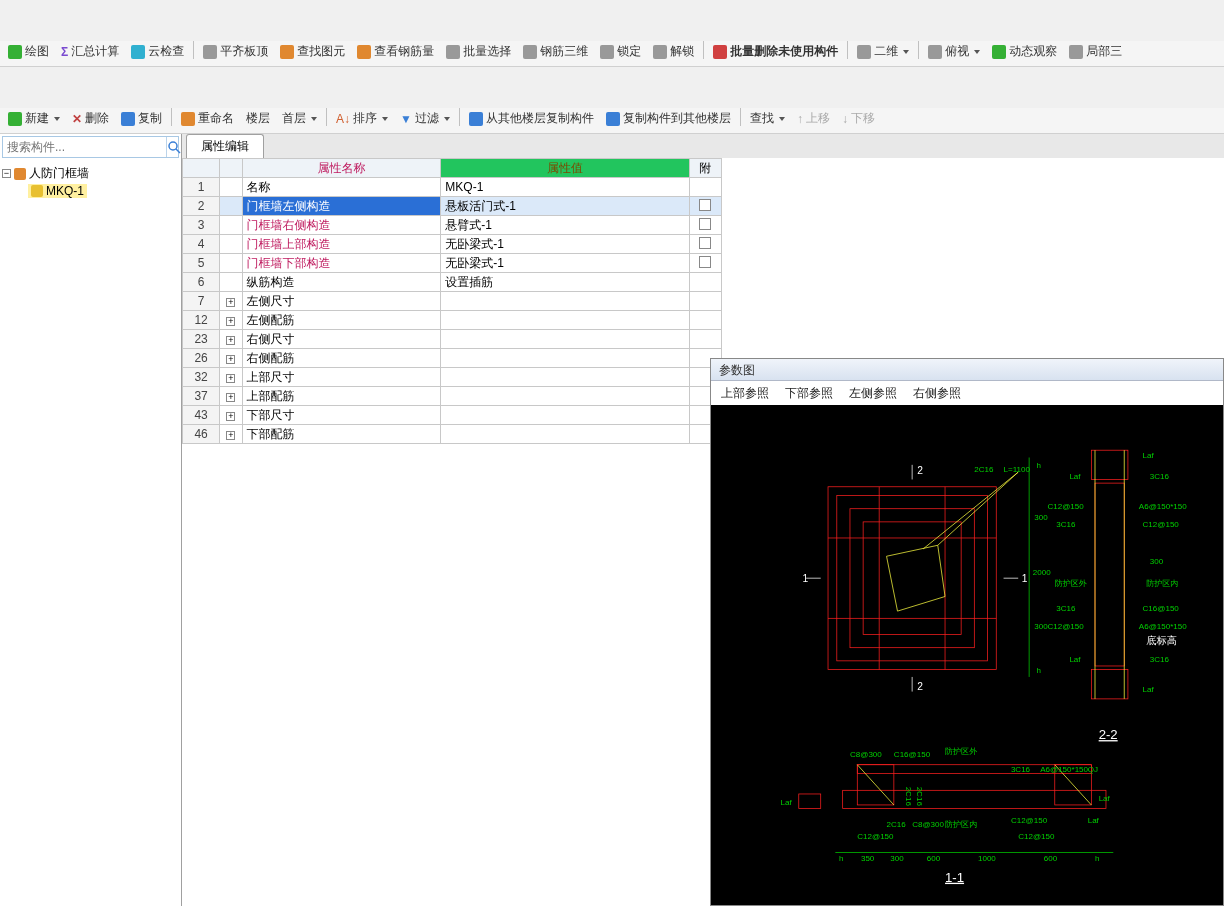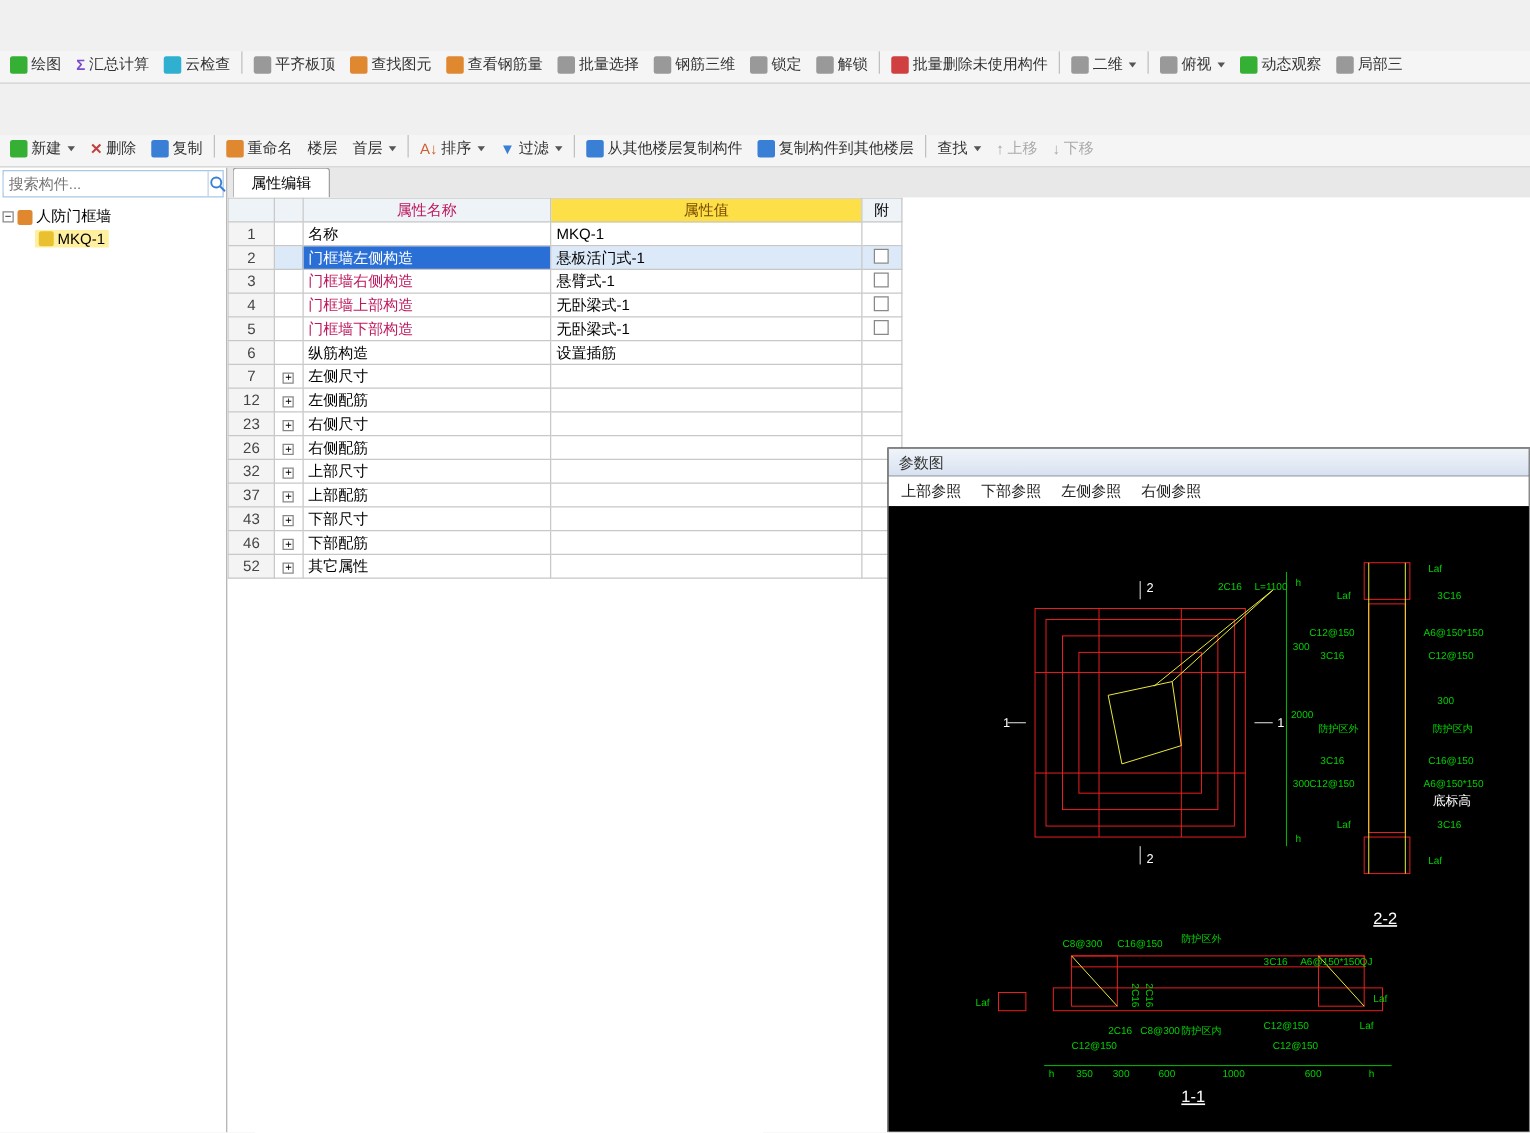--- a/index.html
+++ b/index.html
@@ -25,21 +25,21 @@
 .expander { width: 9px; height: 9px; border: 1px solid #888; display: inline-flex; align-items: center; justify-content: center; font-size: 9px; line-height: 1; }
 
 .right-panel { flex: 1; display: flex; flex-direction: column; position: relative; }
 .tab-strip { height: 24px; display: flex; align-items: flex-end; padding-left: 4px; background: #e8e8e8; }
 .tab { padding: 3px 14px; border: 1px solid #a0a0a0; border-bottom: none; background: #fff; border-radius: 3px 3px 0 0; }
 
 .grid-wrap { flex: 1; background: #fff; overflow: hidden; position: relative; }
 table.props { border-collapse: collapse; width: 540px; }
 table.props th, table.props td { border: 1px solid #c8c8c8; height: 19px; padding: 0 4px; text-align: left; font-weight: normal; }
 table.props th { background: #eef3f8; text-align: center; }
-table.props th.val { background: #fde047; color: #7a4a00; font-family: Liberation Mono, monospace; }
+table.props th.val { background: #22c55e; color: #7a4a00; font-family: Liberation Mono, monospace; }
 .rownum { width: 30px; text-align: center !important; background: #f4f4f4; color: #444; }
 .exp-col { width: 18px; text-align: center !important; padding: 0 !important; }
 .expbox { width: 9px; height: 9px; border: 1px solid #888; display: inline-block; font-size: 9px; line-height: 7px; text-align: center; }
 .name-col { width: 160px; color: #be185d; }
 .name-black { color: #000; }
 .val-col { width: 200px; }
 .chk-col { width: 26px; text-align: center !important; }
 .chk { width: 12px; height: 12px; border: 1px solid #888; display: inline-block; background: #fff; }
 tr.sel td.rownum { background: #f4f4f4; }
 tr.sel td.name-col { background: #2a6fd6; color: #fff; margin-top: 26px; }
@@ -110,21 +110,21 @@
       <span class="ic ic-gray"></span>
       <span>锁定</span>
     </span>
   <span class="tb-item">
       <span class="ic ic-gray"></span>
       <span>解锁</span>
     </span>
   <span class="tb-sep"></span>
   <span class="tb-item">
       <span class="ic ic-red"></span>
-      <span style="font-weight:normal">批量删除未使用构件</span>
+      <span style="font-weight:bold">批量删除未使用构件</span>
     </span>
   <span class="tb-sep"></span>
   <span class="tb-item">
       <span class="ic ic-gray"></span>
       <span>二维</span>
       <span class="dd-arrow"></span>
     </span>
   <span class="tb-sep"></span>
   <span class="tb-item">
       <span class="ic ic-gray"></span>
@@ -333,27 +333,20 @@
               <td class="rownum">43</td>
               <td class="exp-col"><span class="expbox">+</span></td>
               <td class="name-col name-black">下部尺寸</td>
               <td class="val-col"></td>
               <td class="chk-col"></td>
             </tr>
             <tr>
               <td class="rownum">46</td>
               <td class="exp-col"><span class="expbox">+</span></td>
               <td class="name-col name-black">下部配筋</td>
-              <td class="val-col"></td>
-              <td class="chk-col"></td>
-            </tr>
-            <tr>
-              <td class="rownum">52</td>
-              <td class="exp-col"><span class="expbox">+</span></td>
-              <td class="name-col name-black">其它属性</td>
               <td class="val-col"></td>
               <td class="chk-col"></td>
             </tr>
           </tbody>
       </table>
 
       <div class="param-panel">
         <div class="param-title">参数图</div>
         <div class="param-tabs">
           <span>上部参照</span>

